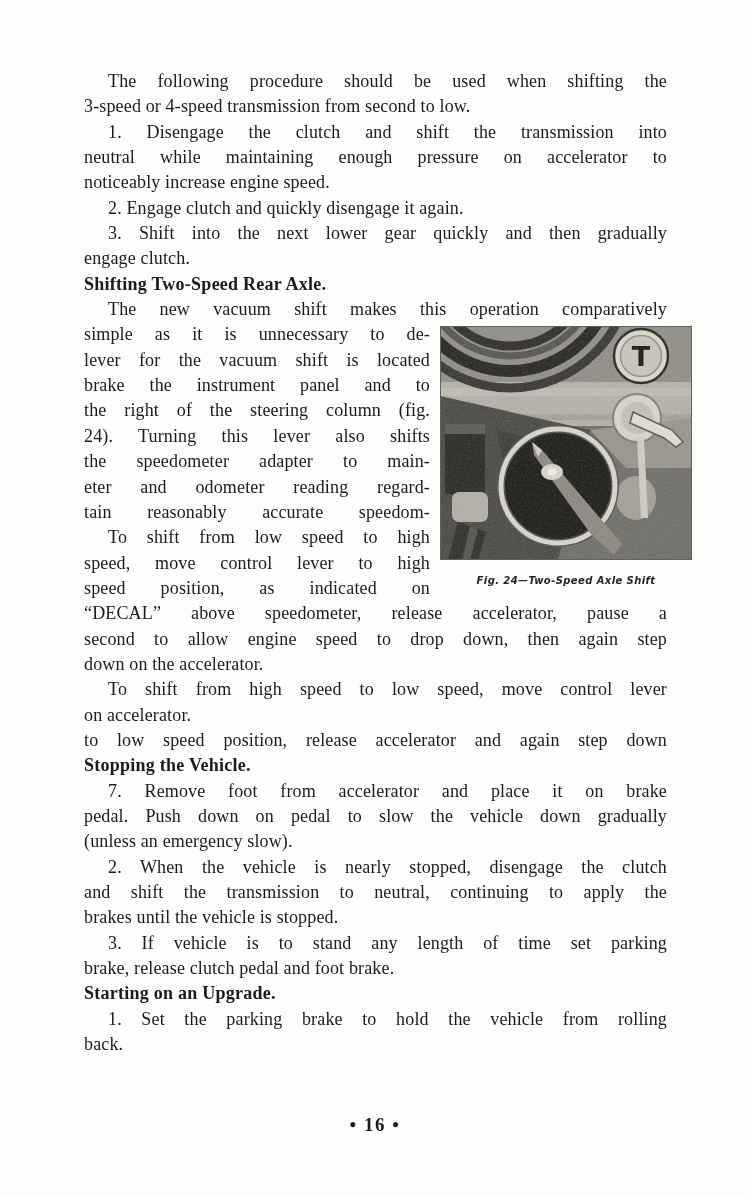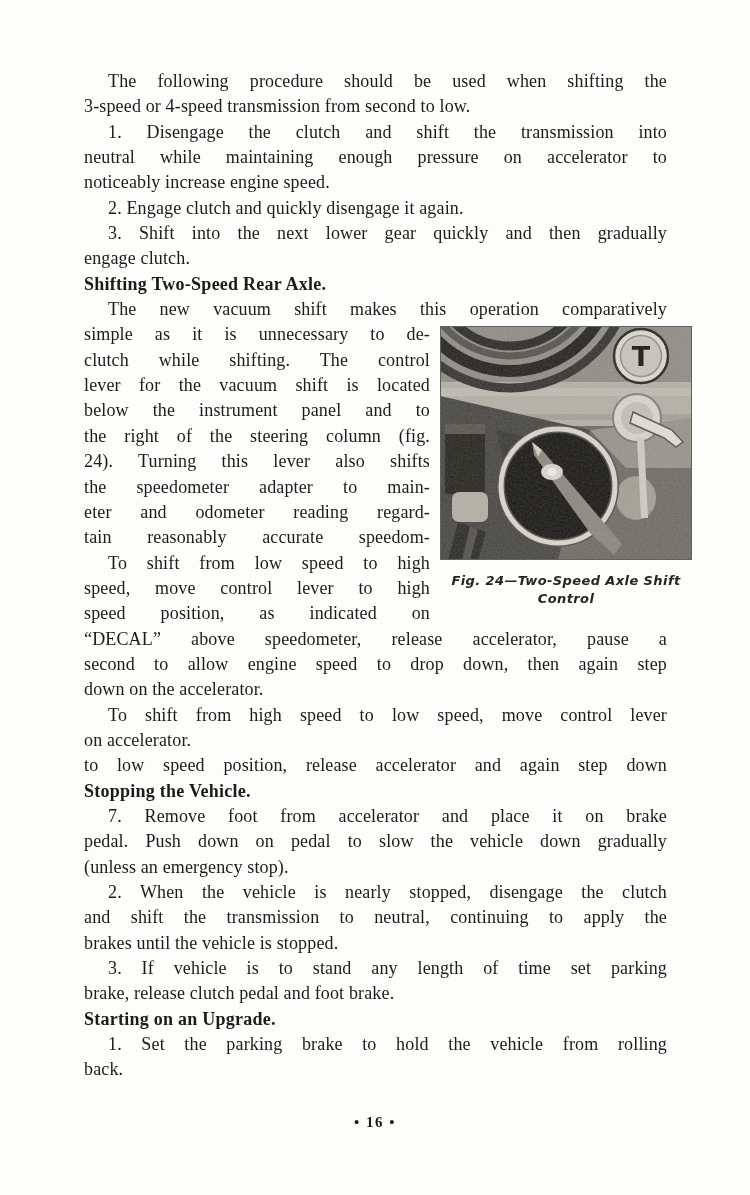--- a/index.html
+++ b/index.html
@@ -14,25 +14,25 @@
   .just{text-align:justify;text-align-last:justify;}
   .ind{padding-left:24px;}
   .heading{font-weight:bold;letter-spacing:0.25px;}
   .fig-row{display:flex;width:608px;}
   .fig-col-text{width:346px;}
   .fig-col{width:252px;margin-left:auto;}
   .photo{margin-top:4px;width:252px;height:234px;display:block;}
   .caption{
     margin-top:12px;width:252px;text-align:center;
     font-family:"DejaVu Sans","Liberation Sans",sans-serif;
-    font-weight:bold;font-style:italic;font-size:13px;line-height:17.5px;
+    font-weight:bold;font-style:italic;font-size:10px;line-height:17.5px;
     letter-spacing:0.4px;color:#262522;
   }
   .footer{position:absolute;left:0;top:1114px;width:750px;text-align:center;
-    font-size:15px;font-weight:bold;letter-spacing:1.5px;color:#1c1b19;}
+    font-size:19px;font-weight:bold;letter-spacing:1.5px;color:#1c1b19;}
 </style>
 </head>
 <body>
 
 <div class="page">
   <div class="content">
 
     <div>
         <div class="tline ind just">The following procedure should be used when shifting the</div>
         <div class="tline">3-speed or 4-speed transmission from second to low.</div>
@@ -46,23 +46,22 @@
 
     <div class="heading">Shifting Two-Speed Rear Axle.</div>
 
     <div>
         <div class="tline ind just">The new vacuum shift makes this operation comparatively</div>
       </div>
 
     <div class="fig-row">
       <div class="fig-col-text">
           <div class="tline just">simple as it is unnecessary to de-</div>
-          <div class="tline just">clutch while shifting. The control</div>
           <div class="tline just">lever for the vacuum shift is located</div>
-          <div class="tline just">below the instrument panel and to</div>
+          <div class="tline just">brake the instrument panel and to</div>
           <div class="tline just">the right of the steering column (fig.</div>
           <div class="tline just">24). Turning this lever also shifts</div>
           <div class="tline just">the speedometer adapter to main-</div>
           <div class="tline just">eter and odometer reading regard-</div>
           <div class="tline just">tain reasonably accurate speedom-</div>
           <div class="tline ind just">To shift from low speed to high</div>
           <div class="tline just">speed, move control lever to high</div>
           <div class="tline just">speed position, as indicated on</div>
         </div>
 
@@ -131,40 +130,39 @@
             <path d="M18,196 L46,206 L38,234 L8,234 Z" fill="#2b2a26"></path>
             <path d="M30,200 L38,204 L30,234 L22,234 Z" fill="#6e6c65" opacity="0.6"></path>
           </g>
 
           <rect width="252" height="234" filter="url(#grain)" opacity="0.22"></rect>
           <rect x="0.5" y="0.5" width="251" height="233" fill="none" stroke="#63615b"></rect>
         </svg>
 
         <div class="caption">
           <div>Fig. 24—Two-Speed Axle Shift</div>
-          <div>Control</div>
         </div>
       </div>
     </div>
 
     <div>
         <div class="tline just">“DECAL” above speedometer, release accelerator, pause a</div>
         <div class="tline just">second to allow engine speed to drop down, then again step</div>
         <div class="tline">down on the accelerator.</div>
         <div class="tline ind just">To shift from high speed to low speed, move control lever</div>
         <div class="tline">on accelerator.</div>
         <div class="tline just">to low speed position, release accelerator and again step down</div>
       </div>
 
     <div class="heading">Stopping the Vehicle.</div>
 
     <div>
         <div class="tline ind just">7. Remove foot from accelerator and place it on brake</div>
         <div class="tline just">pedal. Push down on pedal to slow the vehicle down gradually</div>
-        <div class="tline">(unless an emergency stop).</div>
+        <div class="tline">(unless an emergency slow).</div>
         <div class="tline ind just">2. When the vehicle is nearly stopped, disengage the clutch</div>
         <div class="tline just">and shift the transmission to neutral, continuing to apply the</div>
         <div class="tline">brakes until the vehicle is stopped.</div>
         <div class="tline ind just">3. If vehicle is to stand any length of time set parking</div>
         <div class="tline">brake, release clutch pedal and foot brake.</div>
       </div>
 
     <div class="heading">Starting on an Upgrade.</div>
 
     <div>

